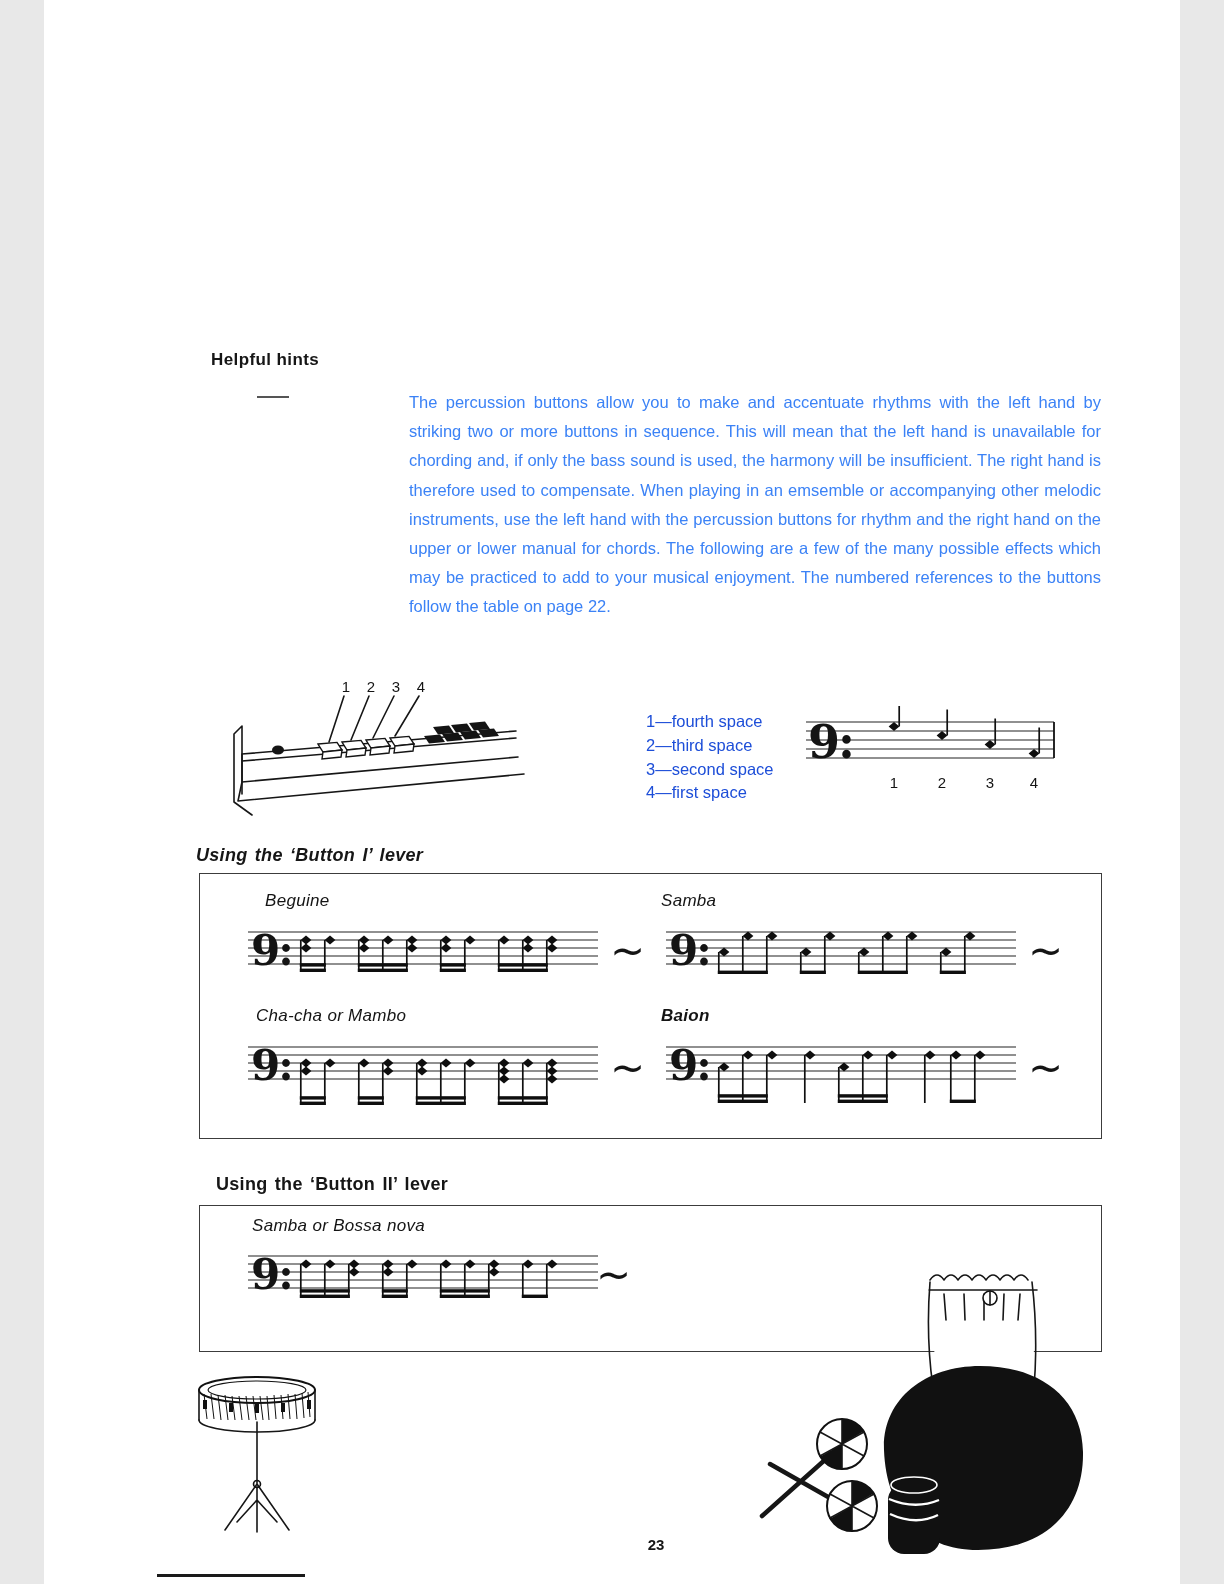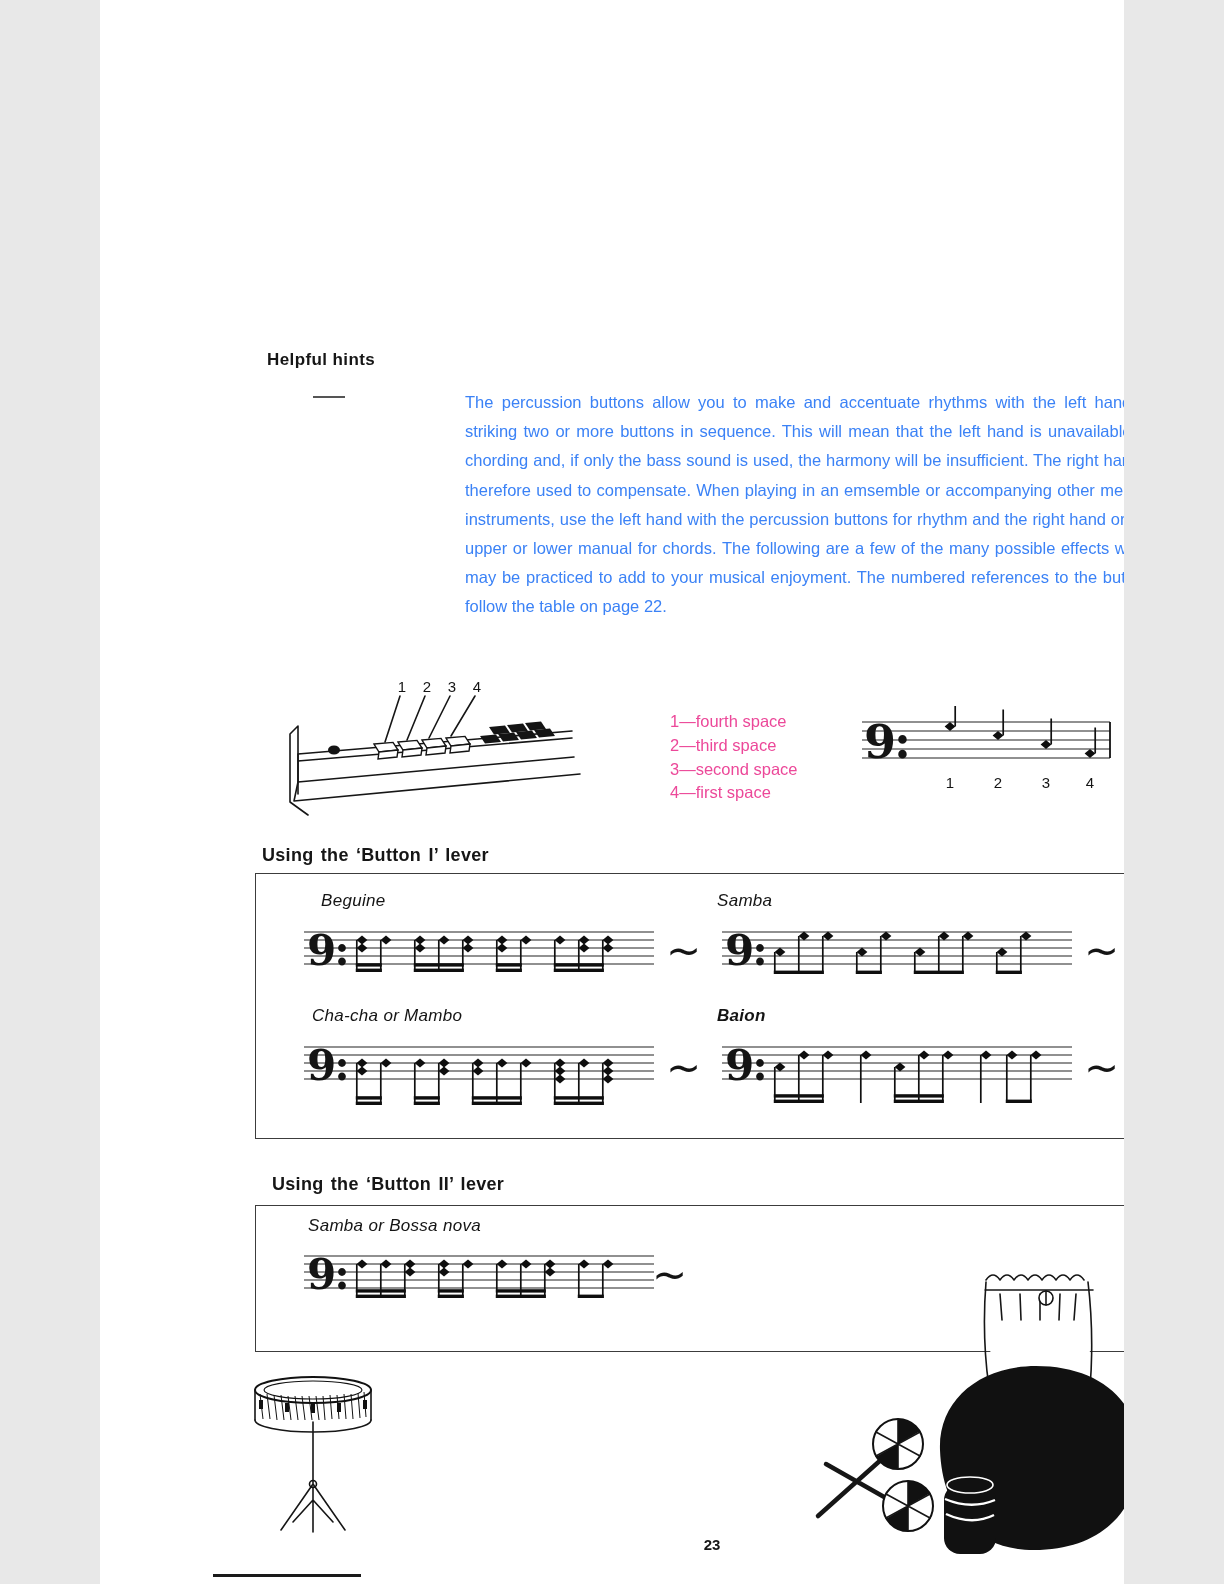--- a/index.html
+++ b/index.html
@@ -1,23 +1,23 @@
 <!DOCTYPE html>
 <html><head>
 <meta charset="utf-8">
 <style>
   html,body{margin:0;padding:0;background:#e8e8e8;}
-  .page{position:relative;width:1024px;height:1584px;background:#ffffff;margin:0 auto;
+  .page{position:relative;width:1136px;height:1584px;background:#ffffff;margin:0 auto;
         font-family:"Liberation Sans", sans-serif;color:#161616;overflow:hidden;}
   .abs{position:absolute;}
   .heading-sm{font-size:17px;font-weight:bold;letter-spacing:.4px;}
   .heading-md{font-size:18px;font-weight:bold;letter-spacing:.3px;word-spacing:2px;}
   .para{font-size:16.5px;line-height:29.2px;text-align:justify;color:#3b82f6;}
   .dash{width:32px;height:2px;background:#555;}
-  .space-list{font-size:16.5px;line-height:23.8px;color:#ec4899;}
+  .space-list{font-size:16.5px;line-height:23.8px;color:#1d4ed8;margin-left:32px;}
   .box{border:1.5px solid #3c3c3c;background:transparent;}
   .rhythm-name{font-style:italic;font-size:17px;letter-spacing:.3px;color:#141414;}
   .tilde{font-size:42px;line-height:1;font-family:"DejaVu Sans",sans-serif;color:#141414;}
   .page-number{font-size:15px;font-weight:bold;text-align:center;}
   .scan-line{background:#1a1a1a;}
   
   .staff-svg .sl{stroke:#222;stroke-width:1.1;}
   .staff-svg .stem{stroke:#101010;stroke-width:1.7;}
   .staff-svg .nh{fill:#0e0e0e;}
   .staff-svg .beam{fill:#0e0e0e;}
@@ -93,21 +93,21 @@
       <text class="num" x="140" y="82">2</text>
       <polygon class="nh" points="188,34.1 193.4,38.5 188,42.9 182.6,38.5"></polygon>
       <line class="stem" x1="193.2" y1="38.5" x2="193.2" y2="12.5"></line>
       <text class="num" x="188" y="82">3</text>
       <polygon class="nh" points="232,43.1 237.4,47.5 232,51.9 226.6,47.5"></polygon>
       <line class="stem" x1="237.2" y1="47.5" x2="237.2" y2="21.5"></line>
       <text class="num" x="232" y="82">4</text>
       <line class="bar" x1="252" y1="16" x2="252" y2="52"></line>
     </svg>
 
-  <div class="abs heading-md" style="left:162px;top:845px;">Using the ‘Button I’ lever</div>
+  <div class="abs heading-md" style="left:152px;top:845px;font-style:italic;">Using the ‘Button I’ lever</div>
   <div class="abs box" style="left:155px;top:873px;width:901px;height:264px;"></div>
 
   <div class="abs rhythm-name" style="left:212px;top:891px;margin-left:9px;">Beguine</div>
   <svg class="abs staff-svg" style="left:200px;top:918px;" width="360" height="92" viewBox="0 0 360 92">
       <line class="sl" x1="4" y1="14" x2="354" y2="14"></line>
       <line class="sl" x1="4" y1="22" x2="354" y2="22"></line>
       <line class="sl" x1="4" y1="30" x2="354" y2="30"></line>
       <line class="sl" x1="4" y1="38" x2="354" y2="38"></line>
       <line class="sl" x1="4" y1="46" x2="354" y2="46"></line>
       <text class="clef" font-size="42" x="7" y="47">9:</text>

